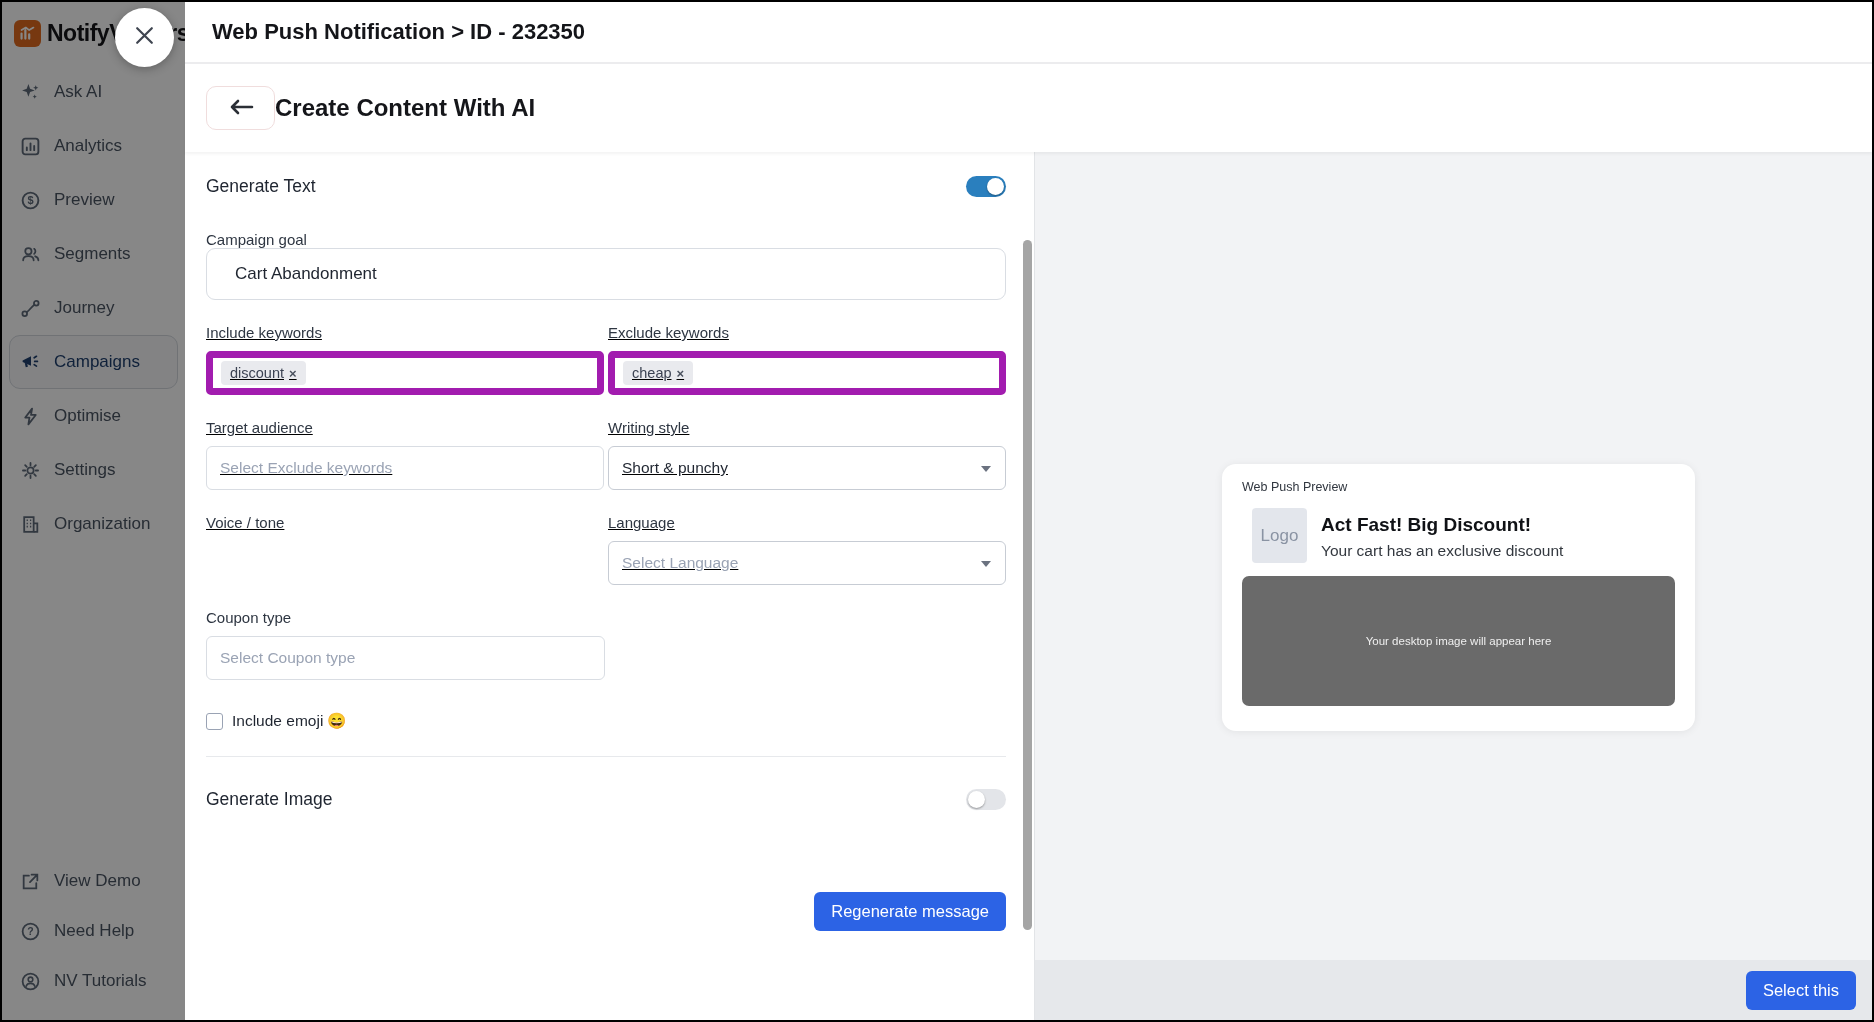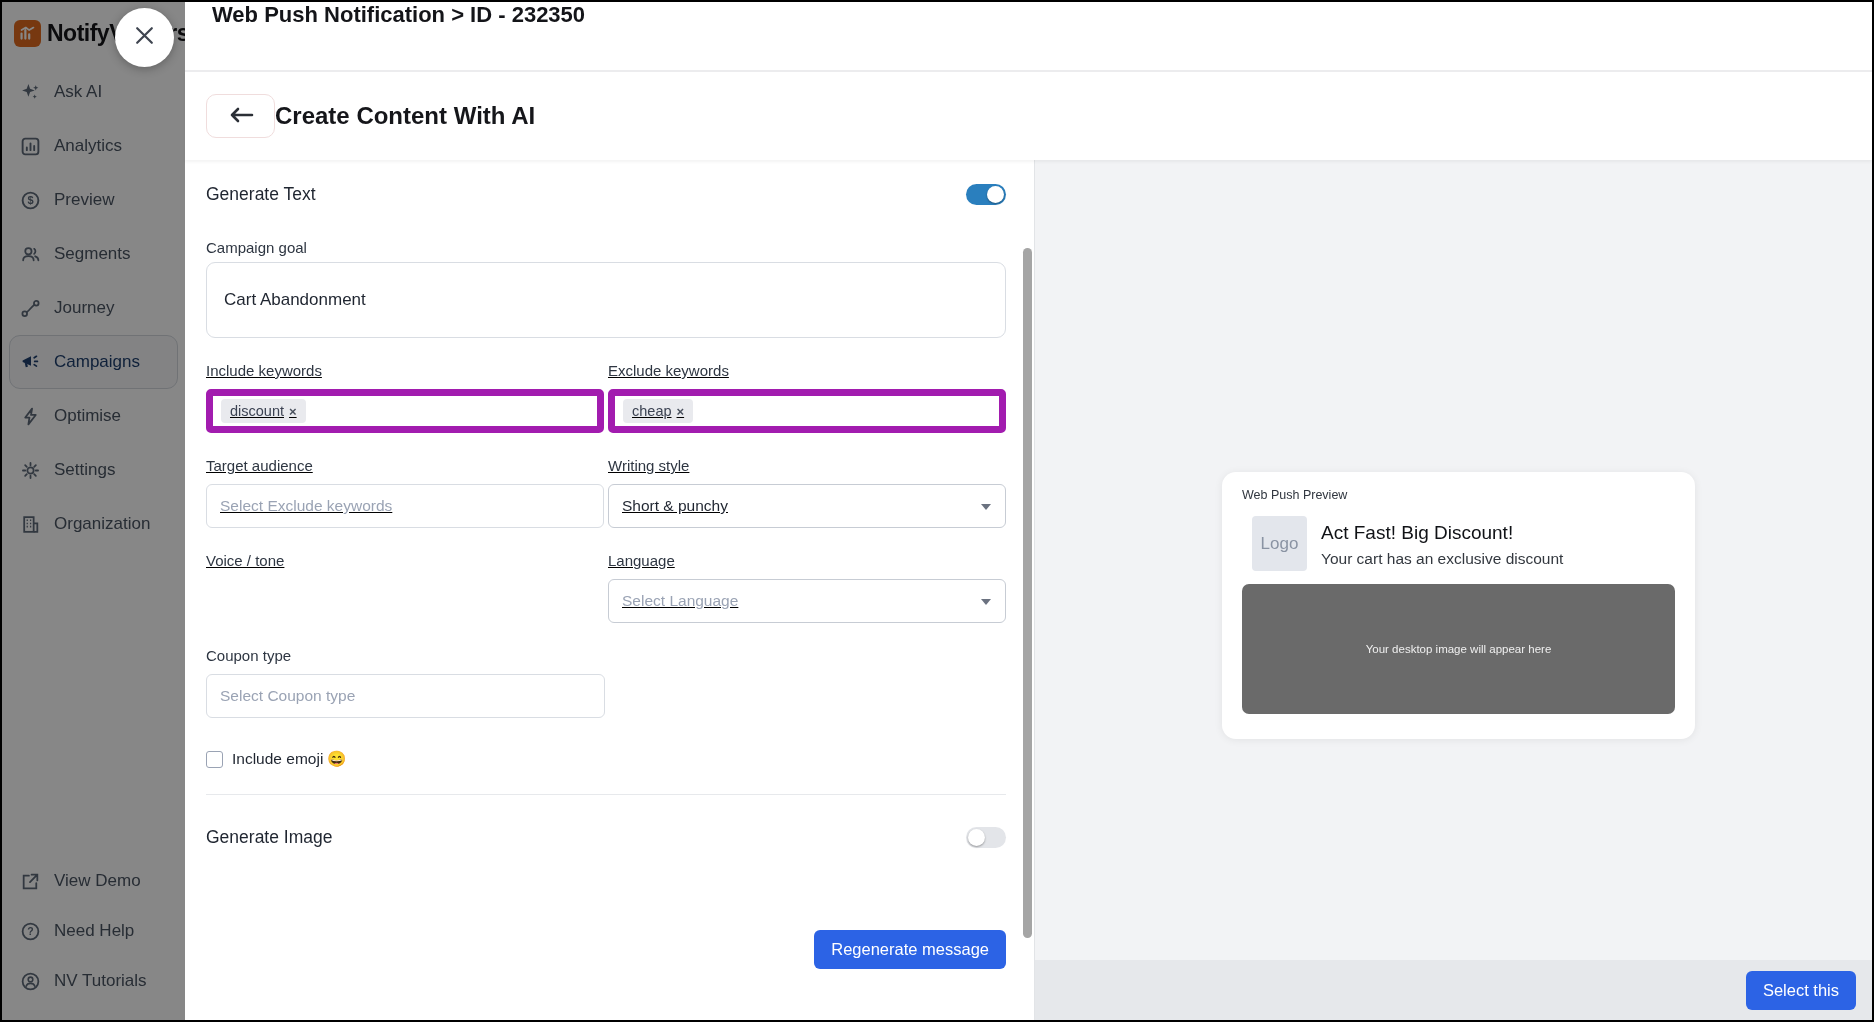--- a/index.html
+++ b/index.html
@@ -29,41 +29,41 @@
   .nav-bottom { padding:0 7px 14px; }
   .nav-bottom .nav-item { height:50px; }
 
   .close-btn { position:absolute; left:113px; top:6px; width:59px; height:59px;
                border-radius:50%; background:#fff; z-index:10; display:flex;
                align-items:center; justify-content:center; cursor:pointer;
                box-shadow:0 2px 10px rgba(0,0,0,0.28); }
 
   
   .main { flex:1; display:flex; flex-direction:column; min-width:0; background:#fff; }
-  .topbar { height:70px; flex-shrink:0; display:flex; align-items:flex-start;
+  .topbar { height:62px; flex-shrink:0; display:flex; align-items:center;
             padding-left:27px; border-bottom:2px solid #ececee; }
   .breadcrumb { font-size:22px; font-weight:bold; color:#141519; }
   .subheader { height:88px; flex-shrink:0; display:flex; align-items:center; 
                padding-left:21px; box-shadow:0 2px 3px rgba(0,0,0,0.05); position:relative; z-index:2; }
   .back-btn { width:69px; height:44px; border:1px solid #f0dddd; border-radius:10px;
               background:#fff; display:flex; align-items:center; justify-content:center;
               cursor:pointer; }
   .modal-title { font-size:24px; font-weight:bold; color:#15161a; }
 
   .content { flex:1; display:flex; min-height:0; }
 
   
   .form-panel { width:849px; flex-shrink:0; position:relative; padding:0 28px 0 21px; }
   .row-toggle { display:flex; align-items:center; justify-content:space-between; margin-top:24px; }
   .section-label { font-size:17.5px; color:#1f2530; }
   .field-label { font-size:15px; color:#2e3642; margin-top:24px; }
   .goal-label { margin-top:34px; }
   .text-input { display:block; width:100%; border:1px solid #d9dde3; border-radius:9px;
                 font-family:"Liberation Sans", sans-serif; outline:none; color:#1f2530; }
-  .goal-input { height:76px; margin-top:6px; font-size:17px; padding:0 17px; }
+  .goal-input { height:52px; margin-top:0; font-size:17px; padding:0 28px; }
   .two-col { display:grid; grid-template-columns:1fr 1fr; column-gap:4px;text-decoration:underline; }
   .chip-box { height:44px; margin-top:10px; border:7px solid #a21caf; border-radius:5px;
               display:flex; align-items:center; padding:0 8px; background:#fff; }
   .chip { background:#e9eaee; border-radius:4px; padding:4px 9px; font-size:14.5px;
           color:#3b4252; display:flex; align-items:center; gap:5px; }
   .chip .x { font-weight:bold; font-size:13px; color:#4a515e; cursor:pointer; }
   .plain-input { height:44px; margin-top:10px; font-size:15.5px; padding:0 13px;
                  border-radius:6px; }
   .plain-input::placeholder { color:#9aa3b4; }
   .select { height:44px; margin-top:10px; border:1px solid #c7ccd4; border-radius:6px;
@@ -100,21 +100,21 @@
                    display:flex; flex-direction:column; min-width:0; }
   .preview-area { flex:1; position:relative; }
   .preview-card { position:absolute; left:187px; top:312px; width:473px; height:267px;
                   background:#fff; border-radius:14px; box-shadow:0 1px 8px rgba(0,0,0,0.07);
                   padding:16px 20px; }
   .preview-label { font-size:12.5px; color:#30363f; }
   .notif-row { display:flex; gap:14px; margin-top:14px; align-items:center;margin-left:10px; }
   .notif-logo { width:55px; height:55px; background:#e3e6ec; border-radius:4px;
                 display:flex; align-items:center; justify-content:center;
                 font-size:17px; color:#8a93a3; flex-shrink:0; }
-  .notif-title { font-size:19px; font-weight:normal; color:#101216; margin-top:2px; }
+  .notif-title { font-size:19px; font-weight:bold; color:#101216; margin-top:2px; }
   .notif-body { font-size:15.5px; color:#33383f; margin-top:6px; }
   .notif-image { margin-top:13px; height:130px; background:#6a6a6a; border-radius:7px;
                  display:flex; align-items:center; justify-content:center; }
   .notif-image span { font-size:11.5px; color:#efefef; }
   .preview-footer { height:60px; flex-shrink:0; background:#e6e8eb;
                     display:flex; align-items:center; justify-content:flex-end;
                     padding-right:16px; }
 </style>
 </head>
 <body>

